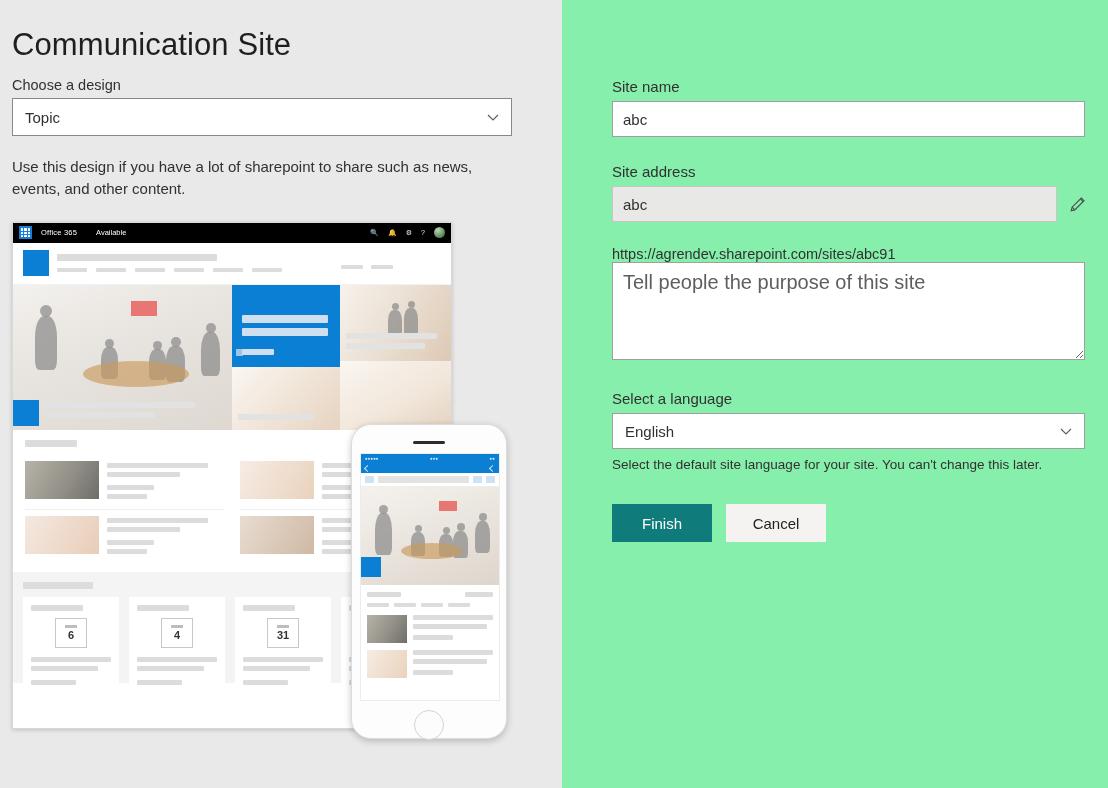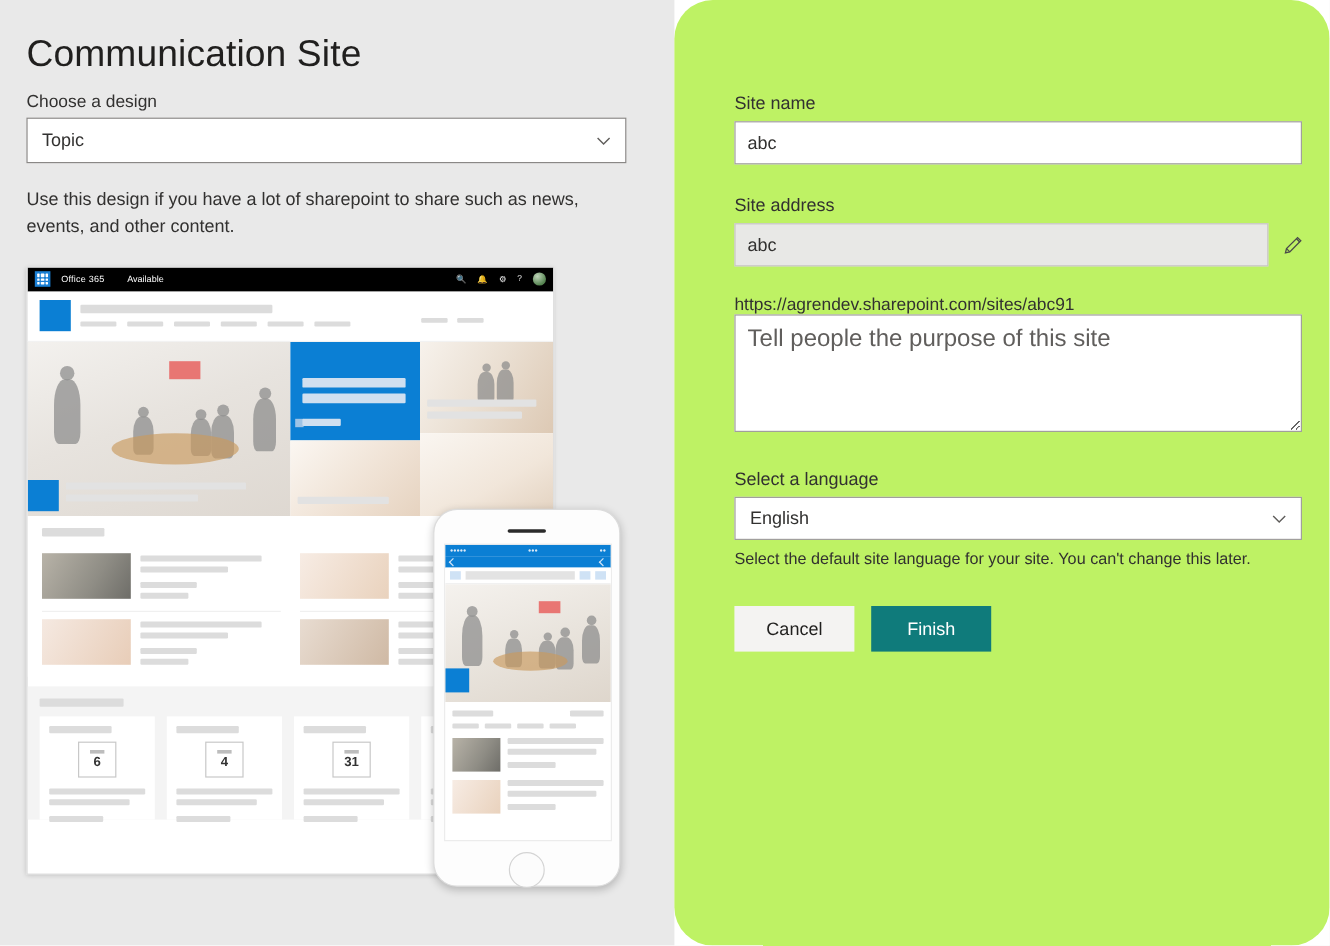--- a/index.html
+++ b/index.html
@@ -12,21 +12,21 @@
     color: #323130;
     overflow: hidden;
   }
   .page { position: relative; width: 1108px; height: 788px; display: flex; }
 
   
   .left-panel {
     width: 562px; height: 788px;
     background: #e9e9e9;
     position: relative;
-    padding: 26px 0 0 22px;
+    padding: 26px 0 0 12px;
     flex: 0 0 562px;
   }
   .panel-title {
     font-size: 31px; font-weight: 400; color: #201f1e;
     line-height: 1.2; margin: 0 0 14px 0; letter-spacing: .1px;
   }
   .field-label {
     font-size: 14.5px; color: #323130; margin-bottom: 5px; font-weight: 400;
   }
   .design-select {
@@ -162,21 +162,21 @@
   .ph-tags { display:flex; gap:5px; margin-bottom:8px; }
   .ph-tags .bar { width:22px; height:4px; }
   .ph-item { display:flex; gap:6px; margin-bottom:6px; }
   .ph-item .thumb2 { width:40px; height:28px; flex:0 0 40px; }
   .ph-item .lines { flex:1; }
   .ph-item .lines .bar { margin-bottom:4px; }
   .home-btn { width:30px; height:30px; border:1px solid #d4d4d4; border-radius:50%;
     margin: 9px auto 0 auto; background:#fcfcfc; }
 
   
-  .right-panel { flex:1; background:#bef264; padding: 78px 0 0 50px; position:relative;border-radius:32px; }
+  .right-panel { flex:1; background:#86efac; padding: 78px 0 0 50px; position:relative; }
   .form-label { font-size:15px; color:#323130; margin-bottom:6px; }
   .txt-input {
     width: 473px; height: 36px; border:1px solid #a19f9d; background:#fff;
     font-family:"Liberation Sans", sans-serif; font-size:15px; color:#323130;
     padding: 0 10px; outline:none;
   }
   .txt-input::placeholder { color:#605e5c; }
   .addr-row { display:flex; align-items:center; gap:10px; }
   .addr-input {
     width: 445px; height: 36px; border:1px solid #c8c6c4; background:#e8e8e6;
@@ -518,17 +518,17 @@
       <span class="val">English</span>
       <span class="chev">
         <svg width="16" height="16" viewBox="0 0 16 16">
             <path d="M3 6 L8 11 L13 6" fill="none" stroke="#605e5c" stroke-width="1.2"></path>
           </svg>
       </span>
     </div>
     <div class="hint">Select the default site language for your site. You can't change this later.</div>
 
     <div class="btn-row">
+      <button class="btn btn-primary">Finish</button>
       <button class="btn btn-secondary">Cancel</button>
-      <button class="btn btn-primary">Finish</button>
     </div>
   </div>
 </div>
 
 </body></html>

